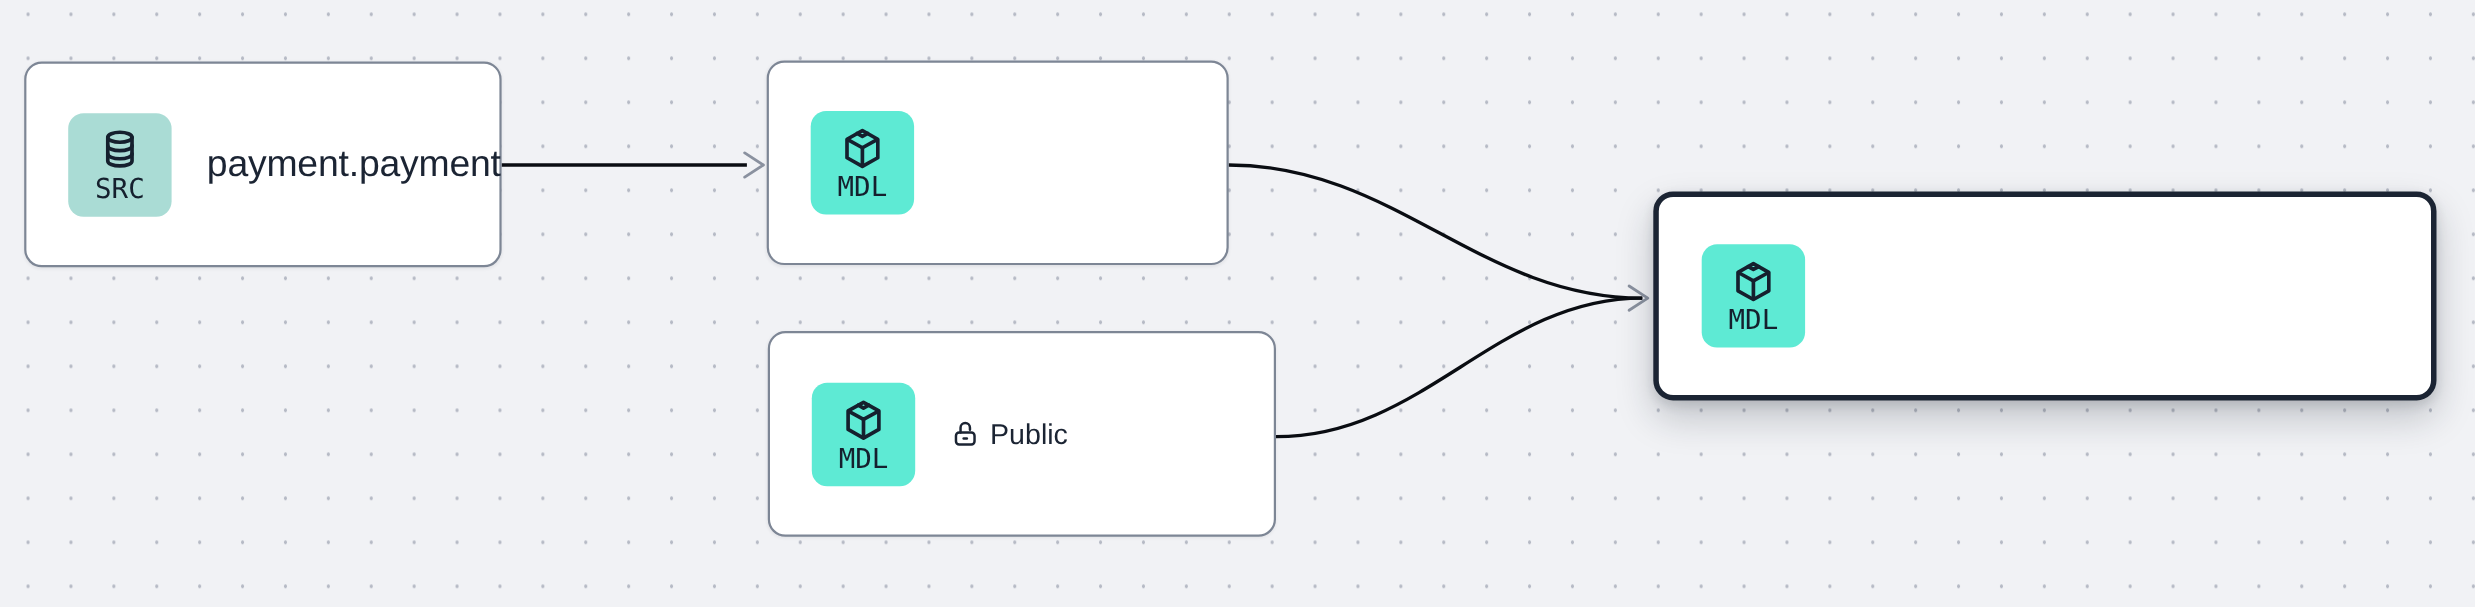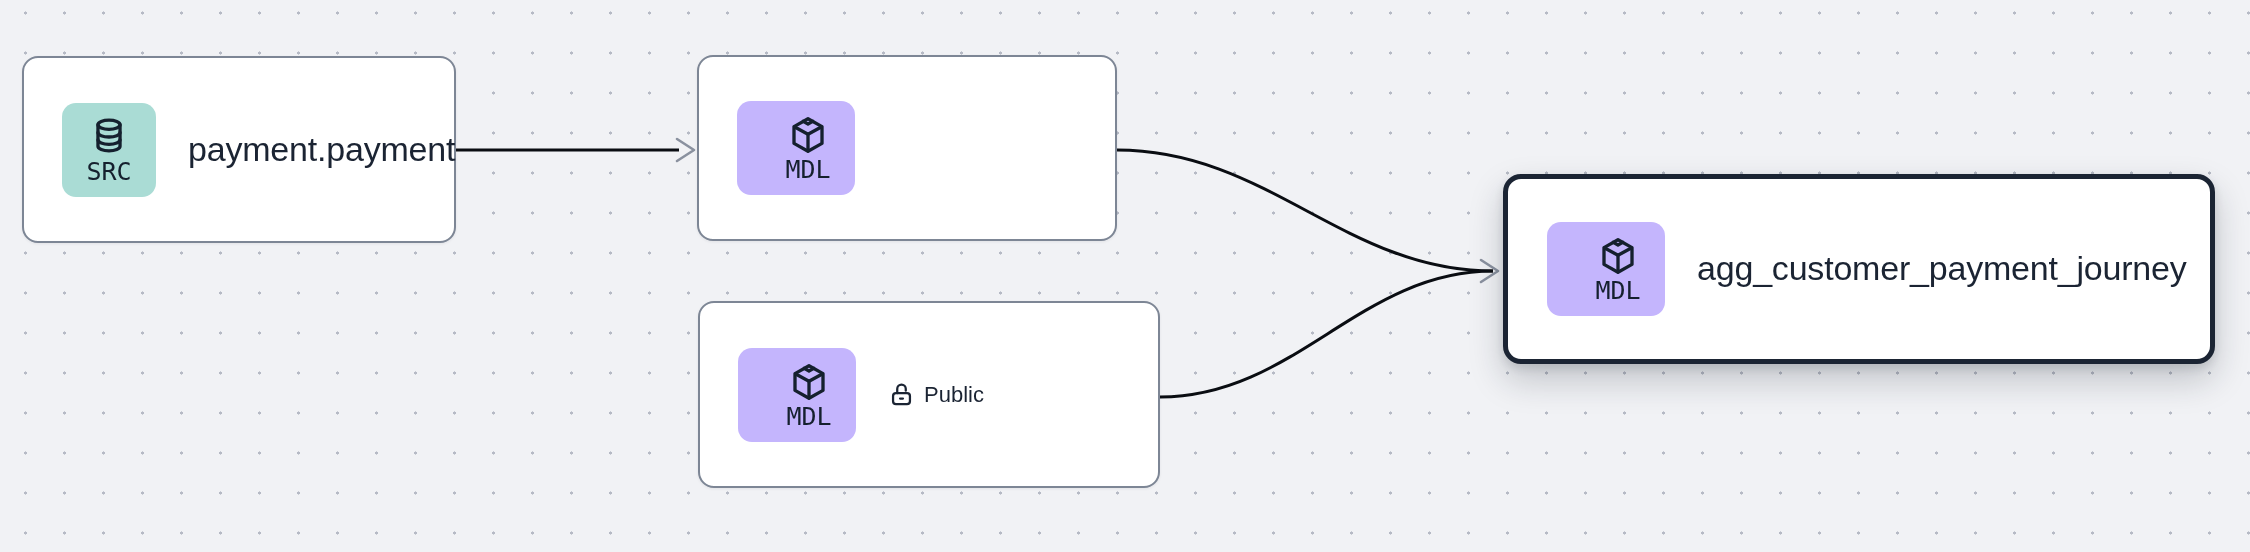--- a/index.html
+++ b/index.html
@@ -54,21 +54,21 @@
   .badge{
     width:94px;height:94px;
     border-radius:14px;
     display:flex;flex-direction:column;
     align-items:center;justify-content:center;
     gap:1px;
     flex:0 0 auto;
     color:#15202e;
   }
   .badge.src{background:#aadcd5;}
-  .badge.mdl{background:#c4b5fd;padding-left:24px;}
+  .badge.mdl{background:#5eead4;}
   .badge svg{width:42px;height:42px;display:block;}
   .badge .badge-label{
     font-family:"DejaVu Sans Mono", monospace;
     font-size:25px;
     font-weight:500;
     line-height:1;
     letter-spacing:0;
     color:#15202e;
   }
   .labels{display:flex;flex-direction:column;gap:6px;min-width:0;}
@@ -79,21 +79,21 @@
     white-space:nowrap;
     line-height:1.15;
     letter-spacing:-0.2px;
   }
   .meta{
     display:flex;align-items:center;gap:9px;
     color:#1b2433;
   }
   .meta svg{width:27px;height:27px;display:block;}
   .meta .meta-label{
-    font-size:22px;
+    font-size:26px;
     font-weight:400;
     color:#1b2433;
     line-height:1;
   }
   
   #node-stripe-payment{left:22px;top:56px;width:434px;height:187px;}
   #node-stg-payments{left:697px;top:55px;width:420px;height:186px;}
   #node-fct-orders{left:698px;top:301px;width:462px;height:187px;}
   #node-agg-customer-payment-journey{left:1503px;top:174px;width:712px;height:190px;}
 </style>
@@ -162,18 +162,15 @@
   <div class="node selected" id="node-agg-customer-payment-journey">
     <div class="badge mdl">
       <svg viewBox="0 0 24 24" fill="none" stroke="currentColor" stroke-width="1.9" stroke-linecap="round" stroke-linejoin="round">
         <path d="M12 2.7 20 7.2v9.6L12 21.3 4 16.8V7.2Z"></path>
         <path d="M4.4 7.4 12 11.6l7.6-4.2"></path>
         <path d="M12 11.6V21"></path>
         <path d="M9.3 4.2 12 5.7l2.7-1.5"></path>
       </svg>
       <span class="badge-label">MDL</span>
     </div>
-    <div class="labels">
-      <div class="title">agg_customer_payment_journey</div>
-    </div>
   </div>
 
 </div>
 
 </body></html>

